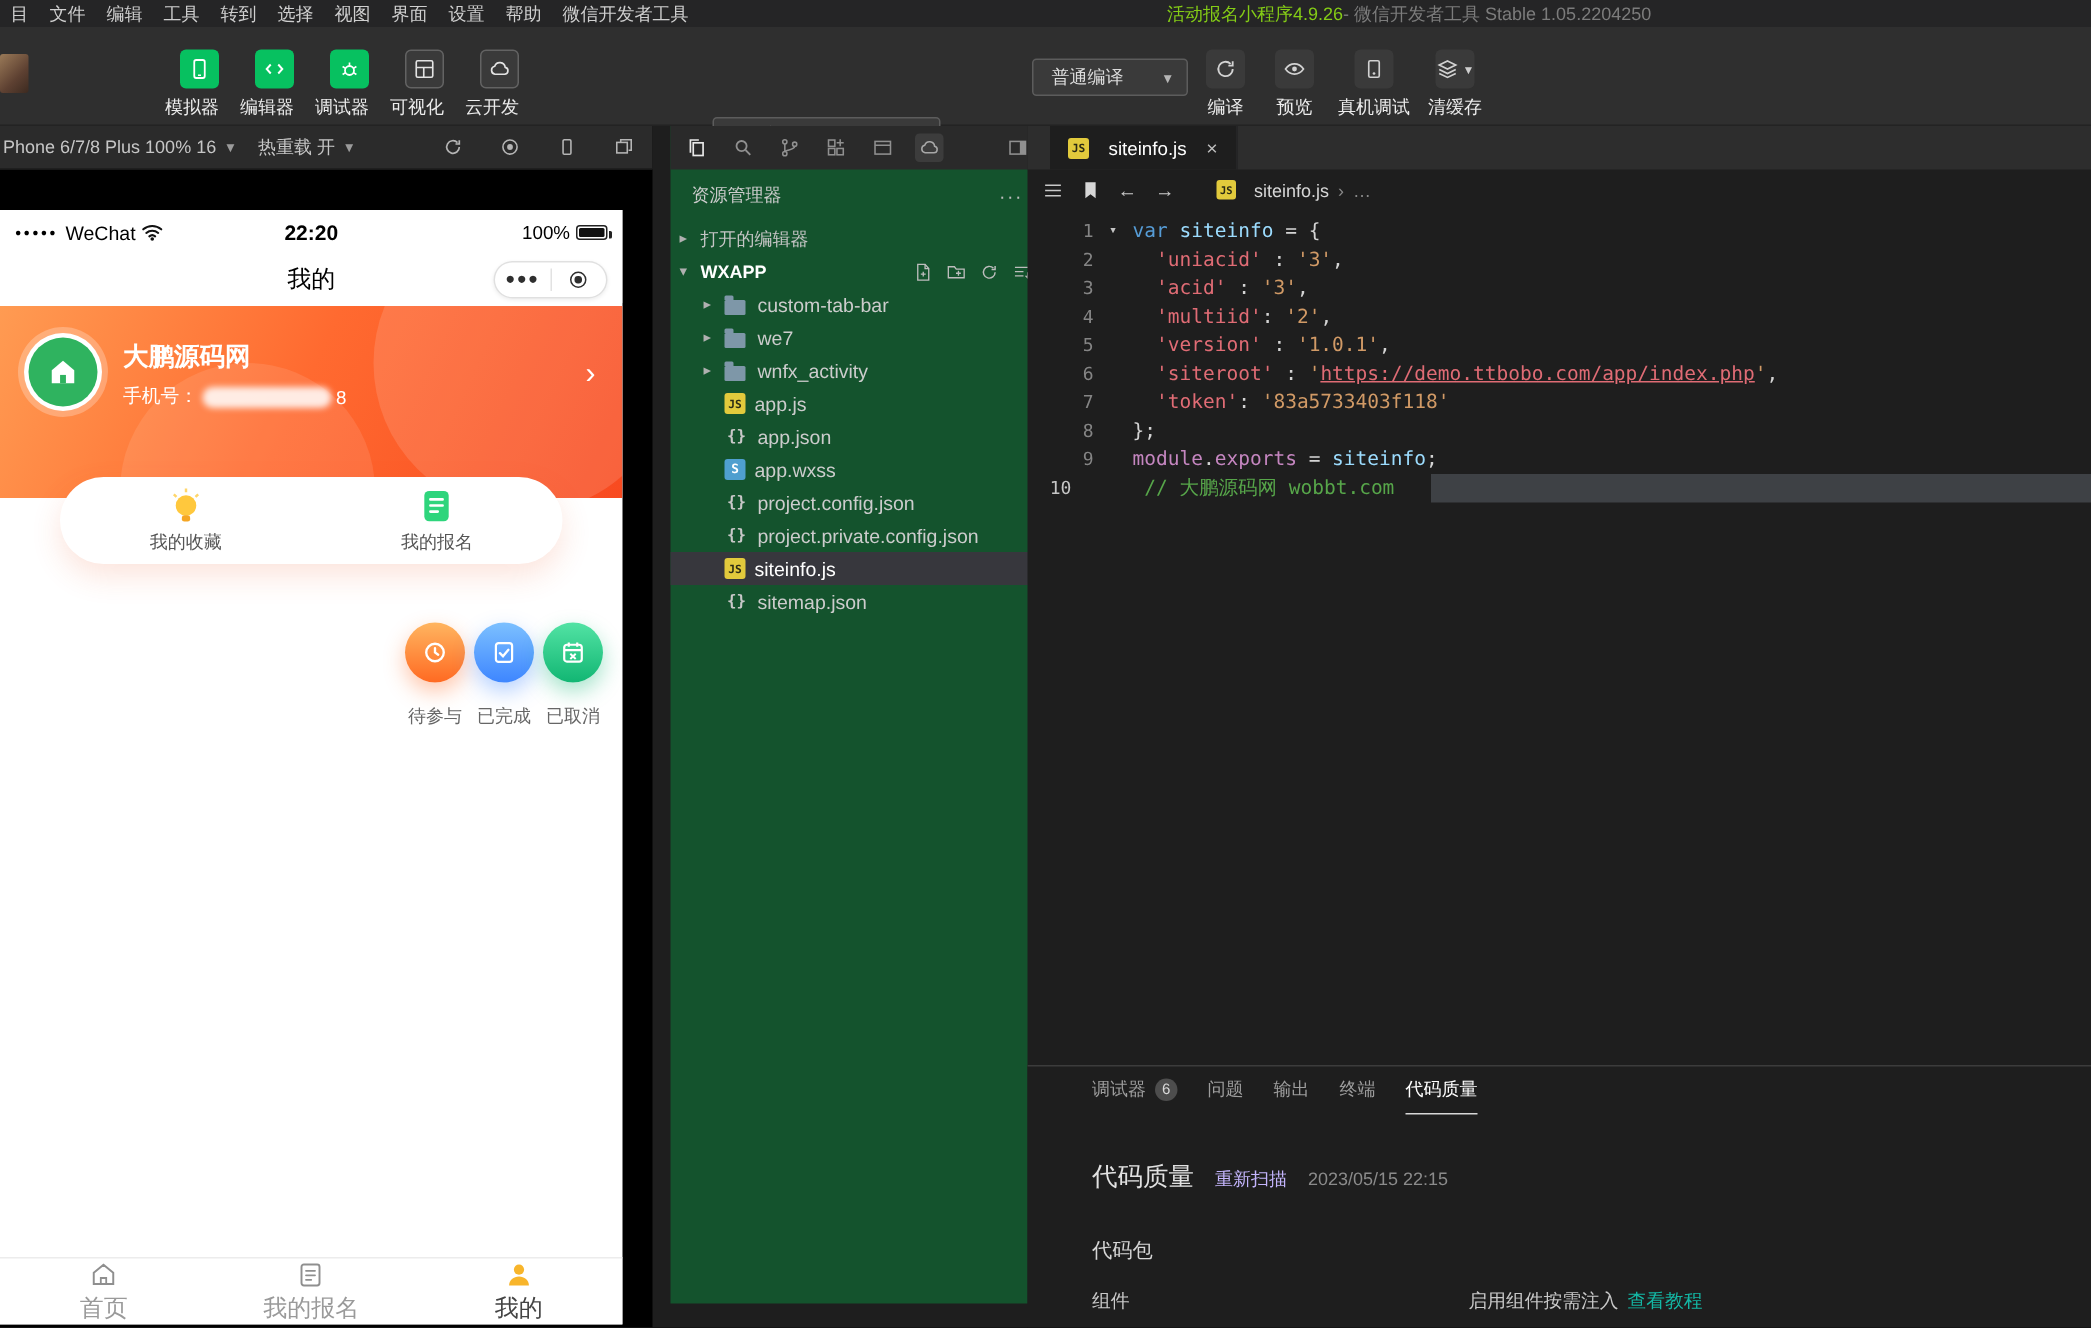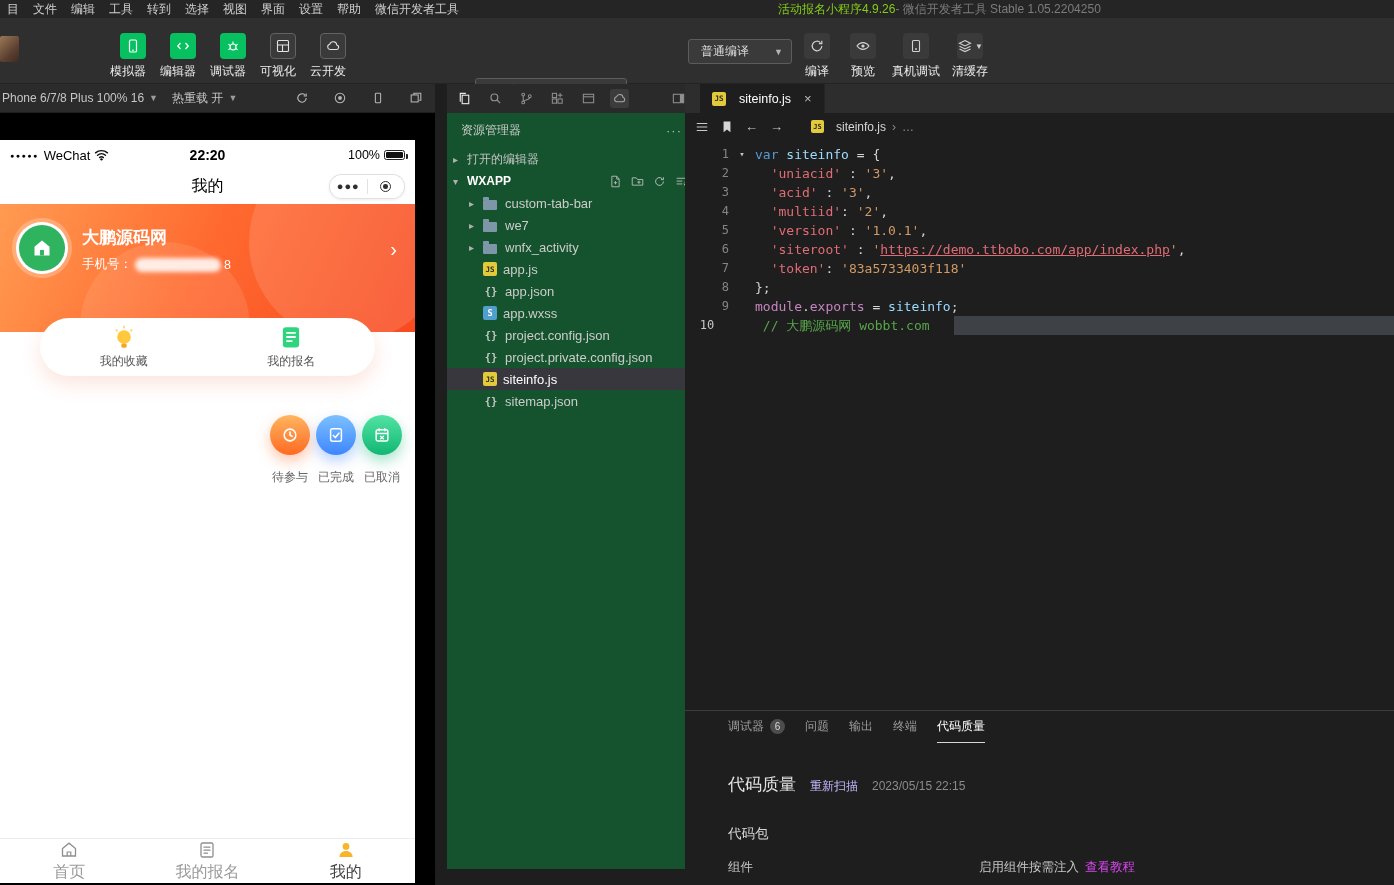--- a/index.html
+++ b/index.html
@@ -173,21 +173,21 @@
   .ptab.active { color:#fff; border-bottom-color:#d7d7d7; }
   .badge { min-width:15px; height:15px; border-radius:8px; background:#4d4d4d; color:#d9d9d9;
            font-size:10px; display:flex; align-items:center; justify-content:center; padding:0 3px; }
   .q-row { position:absolute; left:43px; top:62px; display:flex; align-items:baseline; gap:14px; }
   .q-title { font-size:17px; color:#e2e2e2; }
   .q-rescan { font-size:12px; color:#c4b5fd; }
   .q-time { font-size:12px; color:#8b8b8b; }
   .q-pkg { position:absolute; left:43px; top:114px; font-size:13.5px; color:#d6d6d6; }
   .q-comp { position:absolute; left:43px; top:148px; right:20px; font-size:12.5px; color:#c9c9c9; display:flex; }
   .q-inject { margin-left:226px; }
-  .q-tut { color:#d946ef; margin-left:6px; }
+  .q-tut { color:#14b8a6; margin-left:6px; }
 </style>
 </head>
 <body>
 
 <div id="app" data-interactable="false">
 
   <div class="menubar" data-interactable="false">
     <div id="menu-items" style="display:flex;" data-interactable="false">
         <span class="menu-item" data-interactable="true">目</span>
         <span class="menu-item" data-interactable="true">文件</span>

